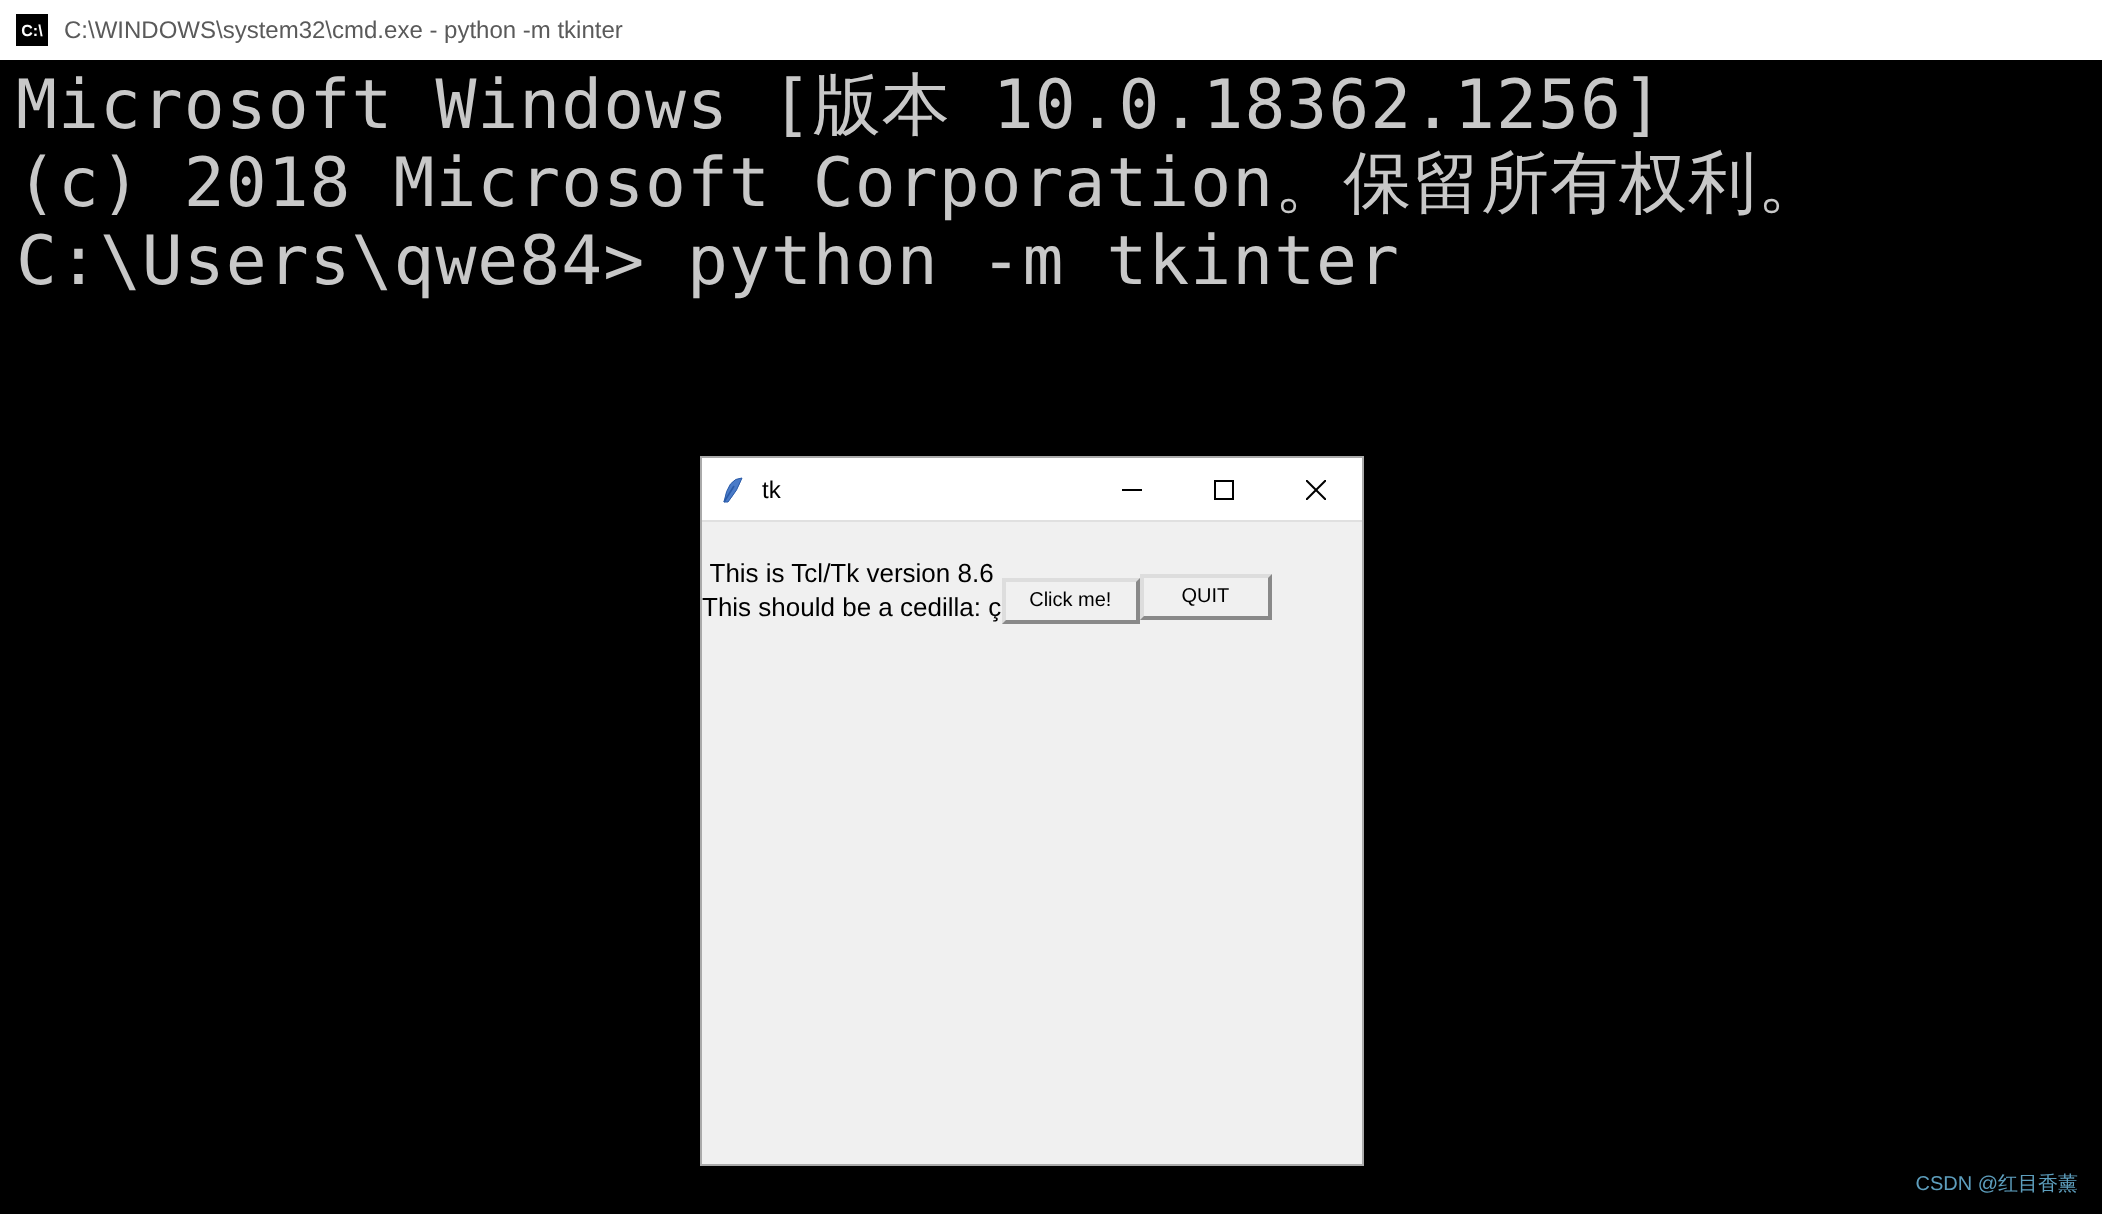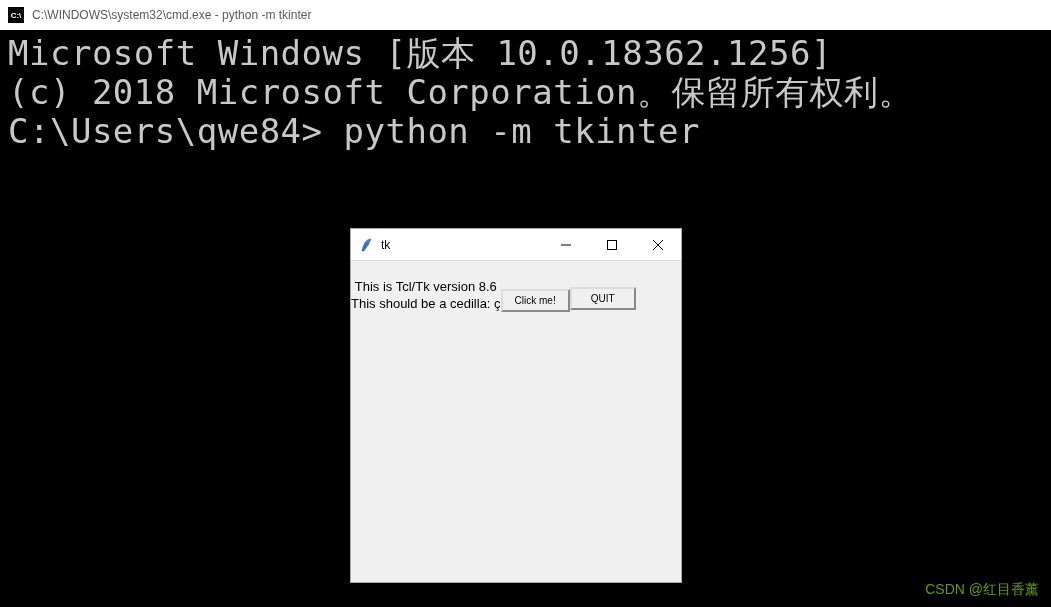--- a/index.html
+++ b/index.html
@@ -112,22 +112,22 @@
       cursor: pointer;
     }
     .tk-button.quit {
       margin-top: 6px;
       padding: 4px 19px;
     }
     .watermark {
       position: absolute;
       bottom: 8px;
       right: 12px;
-      color: #84cc16;
-      font-size: 14px;
+      color: #7dd3fc;
+      font-size: 10px;
       font-family: "Microsoft YaHei", sans-serif;
       opacity: 0.75;
     }
   </style>
 </head>
 <body>
 
 <div class="titlebar">
   <div class="titlebar-icon">C:\</div>
   <span>C:\WINDOWS\system32\cmd.exe - python  -m tkinter</span>

